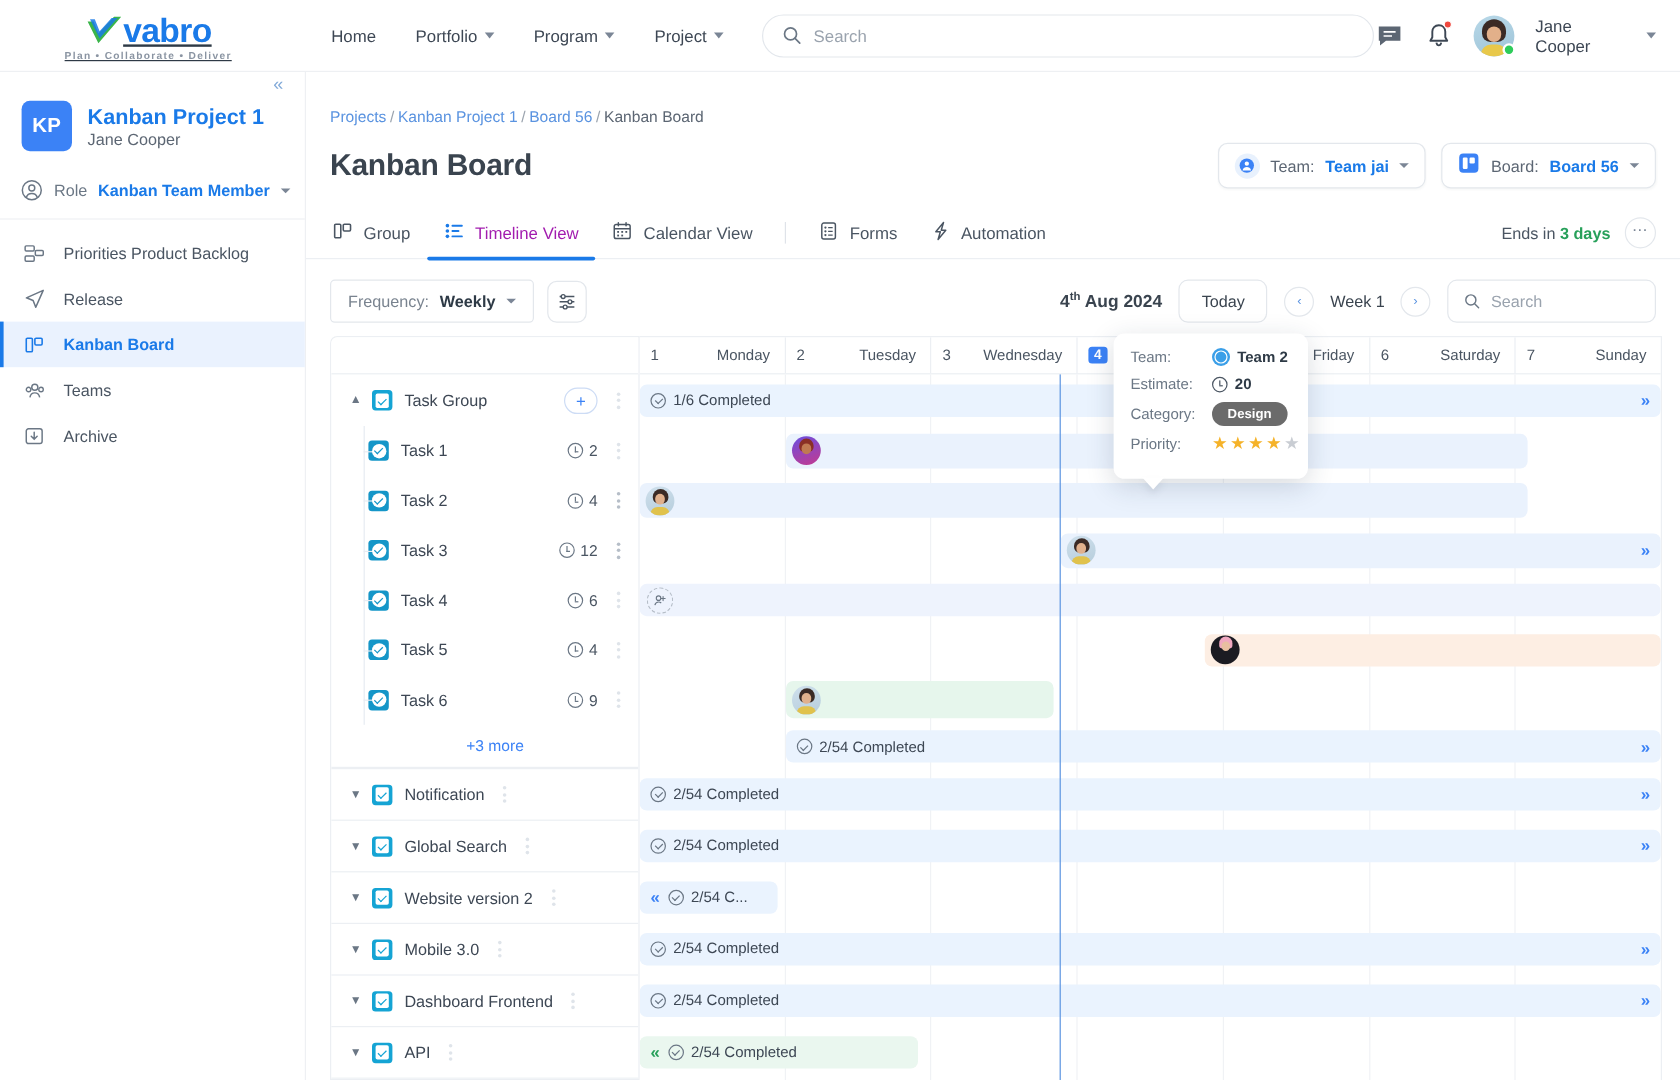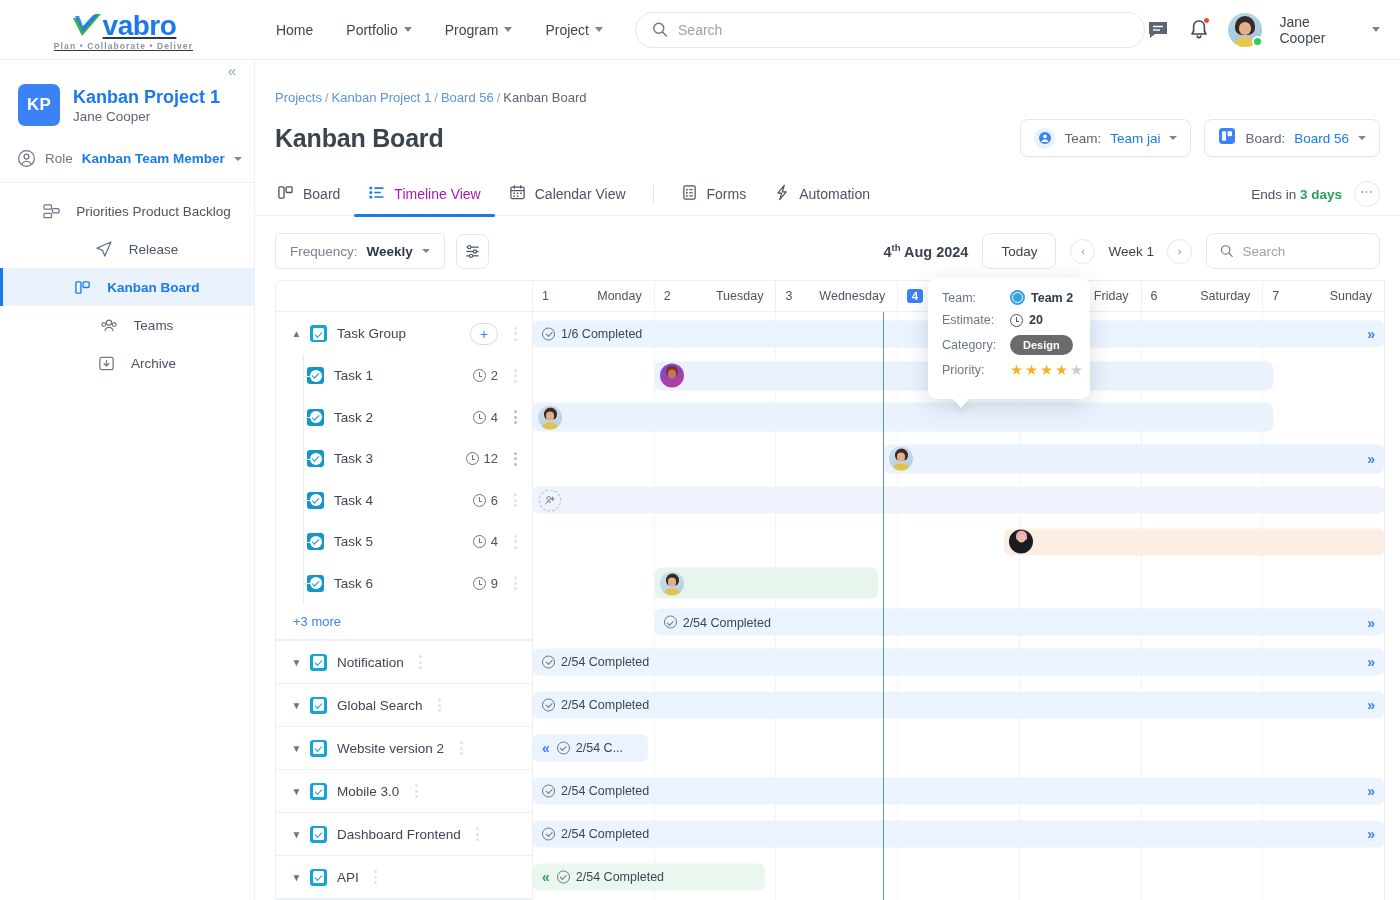--- a/index.html
+++ b/index.html
@@ -79,21 +79,21 @@
   .proj-name { font-size: 18px; font-weight: 700; color: #1a7ae8; line-height: 1.25; }
   .proj-owner { font-size: 13.5px; color: #5c6673; margin-top: 1px; }
   .role-row {
     display: flex; align-items: center; gap: 9px; padding: 5px 0 14px 17px;
     border-bottom: 1px solid #eef0f3; cursor: pointer;
   }
   .role-label { font-size: 13.5px; color: #6b7embed; color: #6b7785; }
   .role-value { font-size: 13.5px; color: #1a7ae8; font-weight: 600; }
   .navitem {
     display: flex; align-items: center; gap: 15px; height: 38px; padding-left: 19px;
-    font-size: 13.5px; color: #4a5562; cursor: pointer; position: relative; justify-content: center;
+    font-size: 13.5px; color: #4a5562; cursor: pointer; position: relative;
   }
   .navitem.active { background: #eaf2fe; color: #1a7ae8; font-weight: 600; }
   .navitem.active::before {
     content: ""; position: absolute; left: 0; top: 0; width: 3px; height: 100%; background: #1a7ae8;
   }
   .navlist { padding-top: 9px; display: flex; flex-direction: column; gap: 0; }
   .navitem .ico { width: 19px; display: flex; justify-content: center; }
 
   
   .main { position: absolute; top: 60px; left: 255px; width: 1145px; height: 840px; background: #fff; }
@@ -101,21 +101,21 @@
   .breadcrumb a { color: #5a93e0; text-decoration: none; cursor: pointer; }
   .breadcrumb .sep { color: #9aa3ae; margin: 0 3px; }
   .title-row { display: flex; align-items: center; padding: 14px 20px 0 20px; }
   .page-title { font-size: 25px; font-weight: 700; color: #3a444f; letter-spacing: -0.2px; }
   .title-right { margin-left: auto; display: flex; gap: 13px; }
   .pill-select {
     height: 38px; border: 1px solid #e3e7ec; border-radius: 8px; display: flex; align-items: center;
     gap: 9px; padding: 0 13px; background: #fff; cursor: pointer; box-shadow: 0 1px 2px rgba(30,40,60,.04);
   }
   .pill-label { font-size: 13.5px; color: #5c6673; }
-  .pill-value { font-size: 13.5px; color: #1a7ae8; font-weight: 400; }
+  .pill-value { font-size: 13.5px; color: #1a7ae8; font-weight: 700; }
   .globe-ico {
     width: 21px; height: 21px; border-radius: 50%; background: #e8f1fd;
     display: flex; align-items: center; justify-content: center;
   }
 
   
   .tabs-row {
     display: flex; align-items: center; padding: 0 20px; margin-top: 16px;
     border-bottom: 1px solid #eceff3; height: 43px;
   }
@@ -218,21 +218,21 @@
   .tree-stub { position: absolute; left: 27px; top: 50%; width: 9px; height: 1px; background: #e6ebf2; }
   .task-name { font-size: 13.5px; color: #3d4754; margin-left: 10px; }
   .est { margin-left: auto; display: flex; align-items: center; gap: 5px; font-size: 13px; color: #4a5562; }
   .clock { width: 13px; height: 13px; border-radius: 50%; border: 1.3px solid #6b7785; position: relative; }
   .clock::after {
     content:""; position:absolute; left:5px; top:2.2px; width:1.2px; height:4.3px; background:#6b7785;
   }
   .clock::before {
     content:""; position:absolute; left:5px; top:6px; width:3.4px; height:1.2px; background:#6b7785;
   }
-  .more-link { font-size: 13px; color: #3b82f6; padding: 10px 0 10px 17px; cursor: pointer; border-bottom: 1px solid #eceff3; }
+  .more-link { font-size: 13px; color: #3b82f6; padding: 10px 0 10px 17px; cursor: pointer; border-bottom: 1px solid #eceff3; text-align: center; }
   .group-block { border-bottom: 1px solid #eceff3; }
 
   .tl-right { flex: 1; position: relative; border-top: 1px solid #eceff3; border-right: 1px solid #eceff3; overflow: hidden; }
   .days-head { height: 31px; display: flex; border-bottom: 1px solid #eceff3; }
   .day-col-h {
     flex: 1; display: flex; align-items: center; justify-content: space-between;
     padding: 0 12px 0 9px; font-size: 12.5px; color: #4a5562; border-left: 1px solid #eceff3;
   }
   .day-col-h:first-child { border-left: none; }
   .daynum { color: #4a5562; font-size: 12.5px; }
@@ -498,21 +498,21 @@
     </div>
 
     <div class="tabs-row">
       <div class="tab">
         <span>
           <svg width="17" height="17" viewBox="0 0 18 18">
             <rect x="2" y="3" width="5.4" height="12" rx="1" fill="none" stroke="#4a5562" stroke-width="1.4"></rect>
             <rect x="9.6" y="3" width="6.4" height="6" rx="1" fill="none" stroke="#4a5562" stroke-width="1.4"></rect>
           </svg>
         </span>
-        <span>Board</span>
+        <span>Group</span>
       </div>
       <div class="tab active">
         <span>
           <svg width="17" height="17" viewBox="0 0 18 18">
             <circle cx="3" cy="4.3" r="1.6" fill="#1a7ae8"></circle>
             <circle cx="3" cy="9" r="1.6" fill="#1a7ae8"></circle>
             <circle cx="3" cy="13.7" r="1.6" fill="#1a7ae8"></circle>
             <rect x="6.6" y="3.5" width="10" height="1.7" rx=".8" fill="#1a7ae8"></rect>
             <rect x="6.6" y="8.2" width="7" height="1.7" rx=".8" fill="#1a7ae8"></rect>
             <rect x="6.6" y="12.9" width="10" height="1.7" rx=".8" fill="#1a7ae8"></rect>

